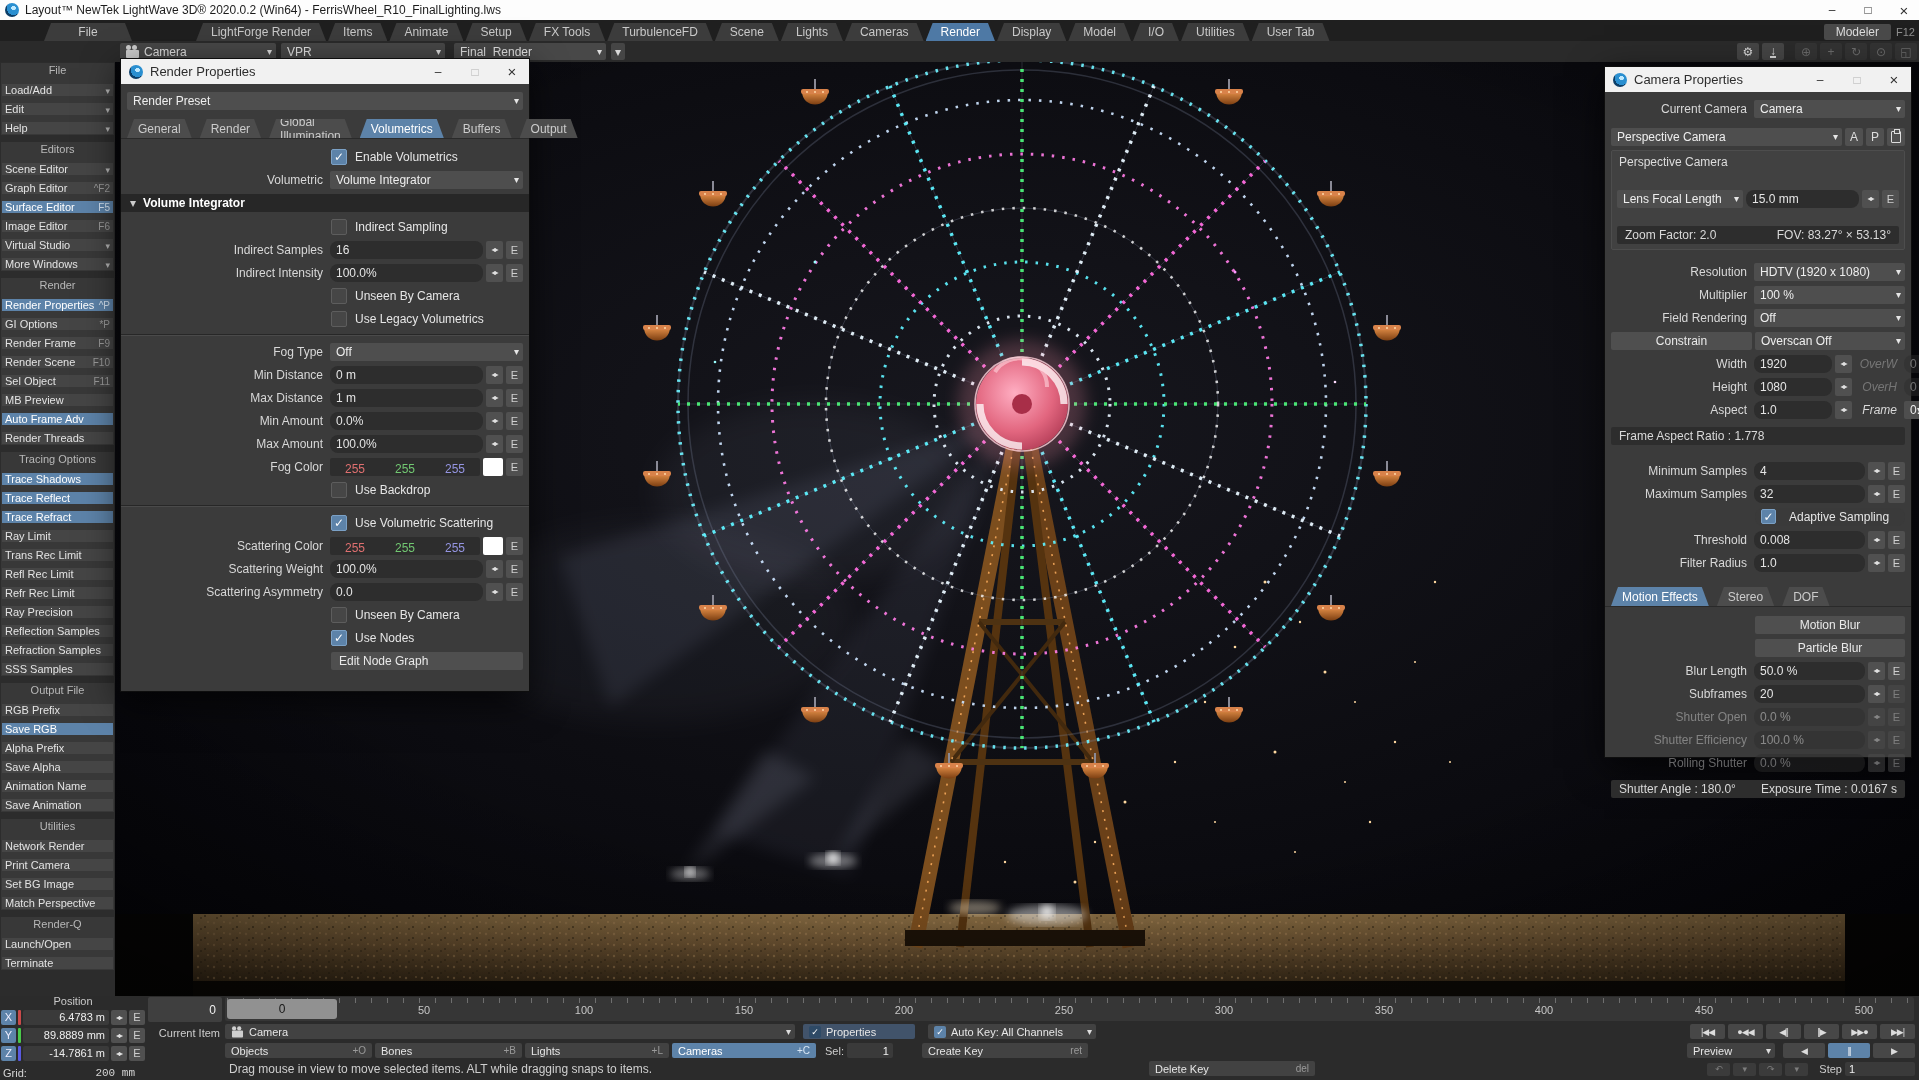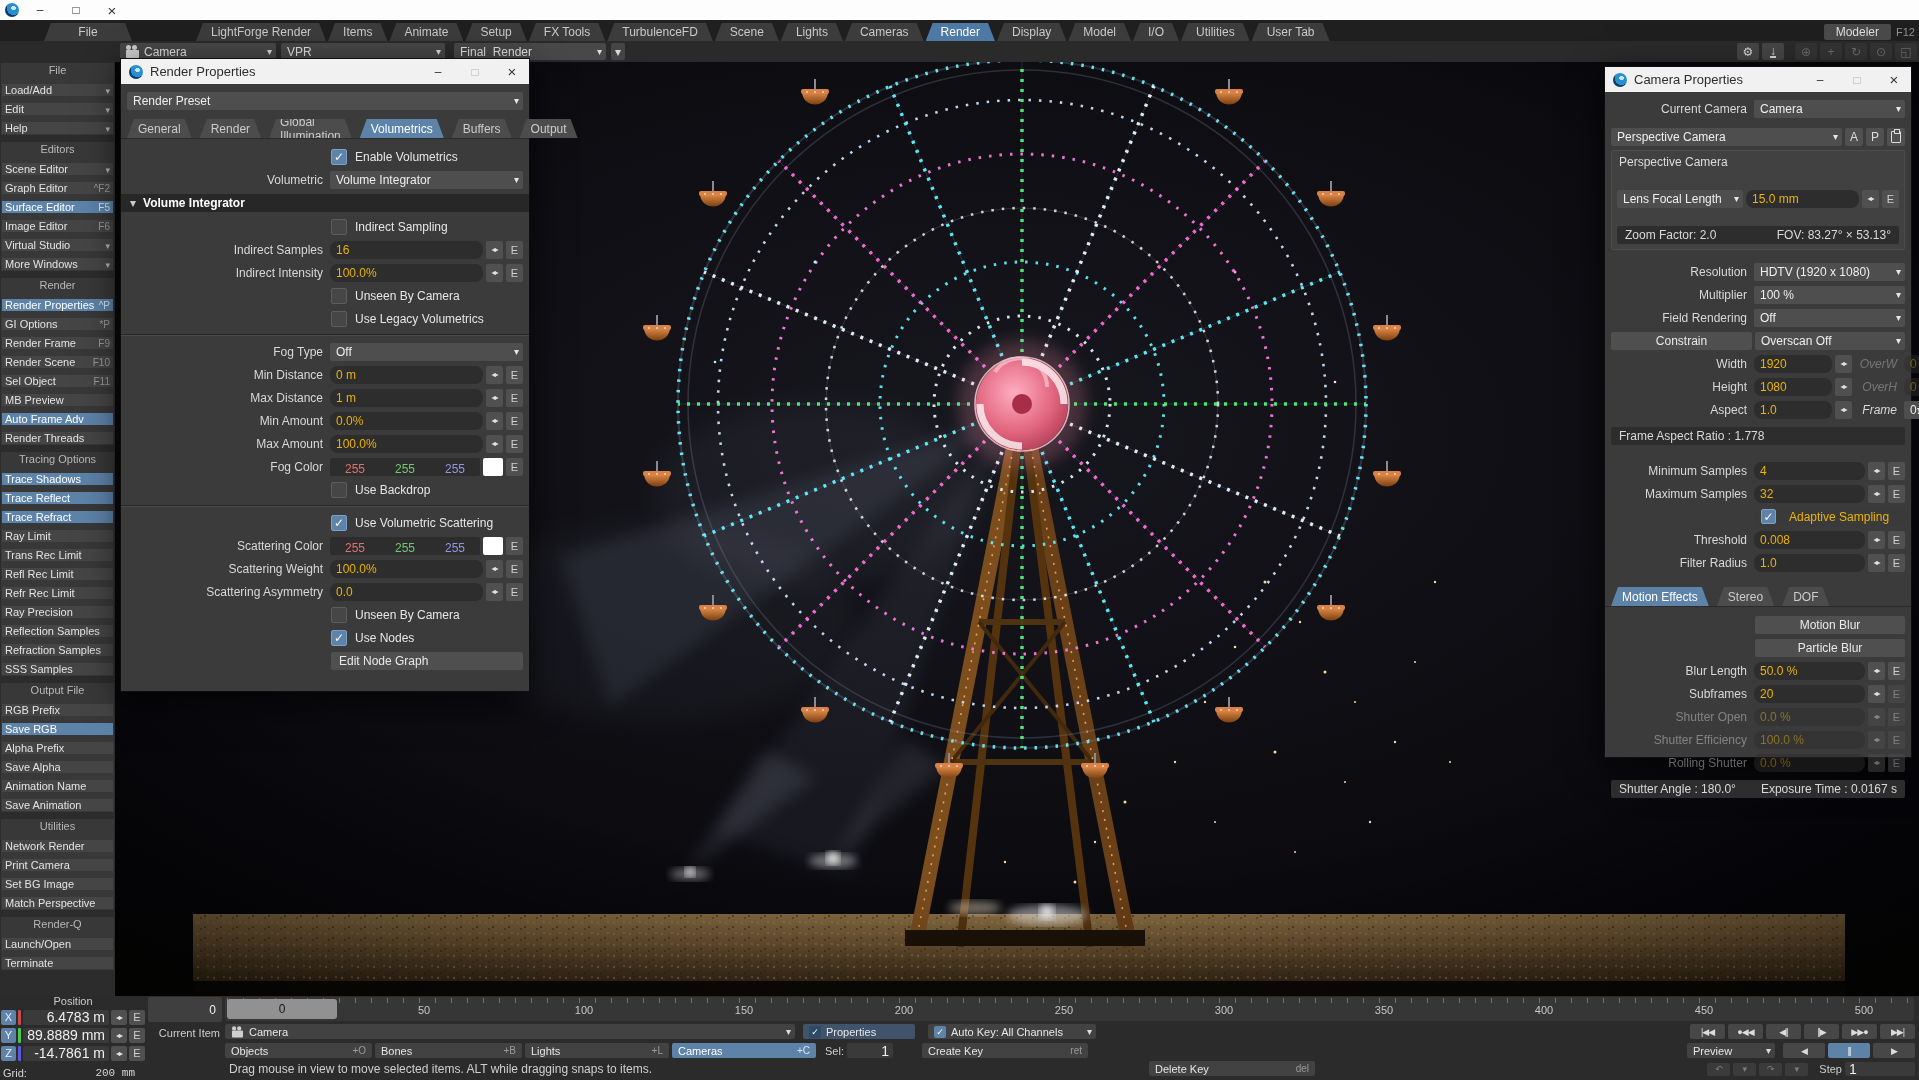--- a/index.html
+++ b/index.html
@@ -58,21 +58,21 @@
   .panel{position:absolute;background:#3b3b3b;border:1px solid #0e0e0e;z-index:20;
     box-shadow:0 10px 34px rgba(0,0,0,.65);}
   .ptitle{height:25px;background:#f1f1f1;color:#2d2d2d;display:flex;align-items:center;gap:7px;
     padding:0 2px 0 8px;font-size:13px;}
   .ptitle .t{flex:1;}
   .prow{display:flex;align-items:center;height:19px;margin:4px 6px;gap:3px;}
   .lbl{text-align:right;color:#d8d8d8;padding-right:4px;flex:none;}
   .rp .lbl{width:200px;}
   .cp .lbl{width:140px;}
   .field{background:#2d2d2d;border-radius:8px;height:18px;display:flex;align-items:center;
-    padding:0 6px;color:#eab308;flex:1;min-width:0;}
+    padding:0 6px;color:#e5e5e5;flex:1;min-width:0;}
   .dd{background:#4e4e4e;border-radius:2px;height:18px;display:flex;align-items:center;
     padding:0 16px 0 6px;color:#eee;flex:1;min-width:0;position:relative;}
   .dd::after{content:"▾";position:absolute;right:4px;font-size:10px;color:#e6e6e6;}
   .mini{width:17px;height:18px;flex:none;background:#505050;border-radius:2px;color:#e0e0e0;
     display:flex;align-items:center;justify-content:center;font-size:8px;letter-spacing:-1px;}
   .mini::after{content:"◂▸";}
   .ebtn{width:17px;height:18px;flex:none;background:#505050;border-radius:2px;color:#cfcfcf;
     display:flex;align-items:center;justify-content:center;font-size:11px;}
   .ebtn::after{content:"E";}
   .cb{width:16px;height:16px;flex:none;background:#464646;border:1px solid #5d5d5d;border-radius:2px;}
@@ -110,21 +110,21 @@
     display:flex;align-items:center;justify-content:center;}
   
   #bottom{position:absolute;left:0;top:996px;width:1919px;height:84px;background:#2b2b2b;}
   #pos-block{position:absolute;left:0;top:0;width:146px;}
   .pos-title{height:11px;text-align:center;color:#c9c9c9;font-size:11px;line-height:11px;}
   .axrow{display:flex;align-items:center;gap:2px;height:16px;margin:2px 1px 0;}
   .axis{width:15px;height:15px;flex:none;background:#5d83a9;color:#eef;display:flex;align-items:center;
     justify-content:center;font-size:11px;border-radius:2px;}
   .stripe{width:3px;height:15px;flex:none;border-radius:1px;}
   .axfield{flex:1;background:#3a3a3a;border-radius:2px;height:15px;display:flex;align-items:center;
-    justify-content:flex-end;padding:0 4px;color:#efefef;font-size:14px;}
+    justify-content:flex-end;padding:0 4px;color:#efefef;font-size:11px;}
   .sm.mini,.sm.ebtn{width:16px;height:15px;}
   .gridrow{display:flex;height:15px;align-items:center;margin:4px 3px 0;color:#d5d5d5;font-size:11px;}
   .gridrow .gv{margin-left:auto;padding-right:8px;font-family:Liberation Mono, monospace;}
   #frame-col{position:absolute;left:148px;top:0;width:74px;}
   .frame-field{height:25px;background:#3f3f3f;border-radius:2px;display:flex;align-items:center;
     justify-content:flex-end;padding:0 6px;color:#efefef;margin-top:1px;}
   .ci-label{height:16px;margin-top:5px;text-align:right;color:#cdcdcd;font-size:11px;padding-right:2px;}
   #bmain{position:absolute;left:225px;top:0;right:0;}
   #ruler{position:relative;height:24px;width:1689px;background:#363636;border-radius:2px;margin-top:1px;}
   #ruler .ticks{position:absolute;left:2px;right:2px;top:1px;height:5px;
@@ -148,20 +148,21 @@
   .tpbtn.blue{background:#5d83a9;color:#fff;}
   .ubtn{width:23px;height:13px;background:#3b3b3b;border-radius:2px;color:#7d7d7d;
     display:flex;align-items:center;justify-content:center;font-size:9px;}
   .hint{color:#cfcfcf;font-size:12px;white-space:nowrap;overflow:hidden;}
 </style>
 </head>
 <body>
 
 <div id="titlebar">
   <span class="lw-logo"></span>
+  <span class="title">Layout™ NewTek LightWave 3D® 2020.0.2 (Win64) - FerrisWheel_R10_FinalLighting.lws</span>
   <span class="wbtn ic-min"></span>
   <span class="wbtn ic-max"></span>
   <span class="wbtn ic-close"></span>
 </div>
 
 <div id="menubar">
   <div class="mtab file">File</div>
   <div class="mtab">LightForge Render</div>
   <div class="mtab">Items</div>
   <div class="mtab">Animate</div>

